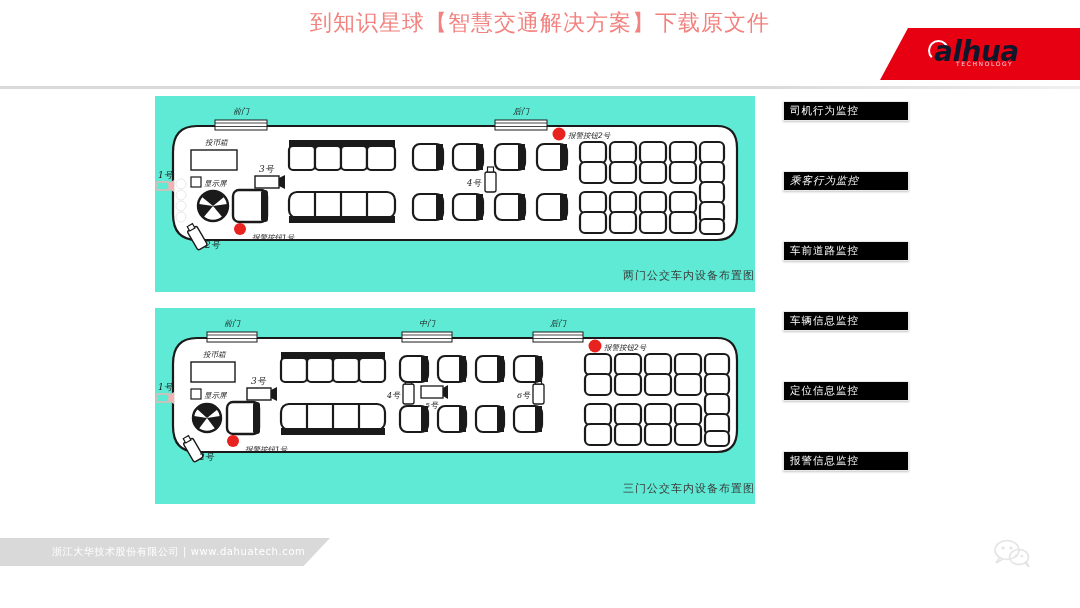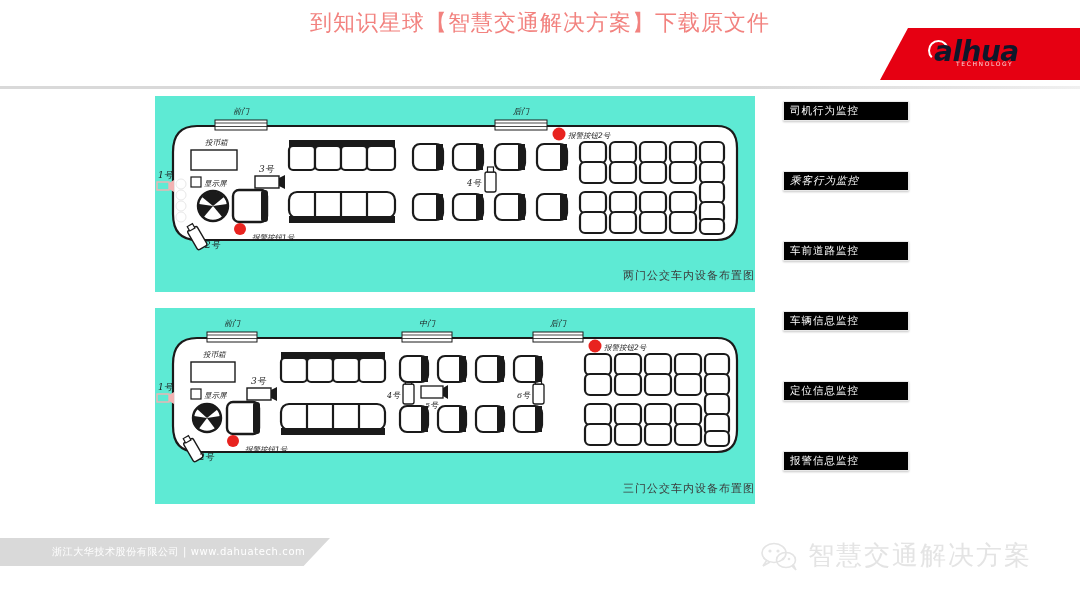--- a/index.html
+++ b/index.html
@@ -461,14 +461,13 @@
   <svg width="40" height="30" viewBox="0 0 40 30">
     <ellipse cx="15" cy="12" rx="12" ry="9.5" fill="none" stroke="#e4e4e4" stroke-width="1.6"></ellipse>
     <path d="M8,19 L4,25 L11,21" fill="none" stroke="#e4e4e4" stroke-width="1.6"></path>
     <circle cx="11" cy="10" r="1.6" fill="#e4e4e4"></circle>
     <circle cx="19" cy="10" r="1.6" fill="#e4e4e4"></circle>
     <ellipse cx="27" cy="19" rx="9.5" ry="7.5" fill="none" stroke="#e4e4e4" stroke-width="1.6"></ellipse>
     <path d="M33,25 L37,29 L34,23" fill="none" stroke="#e4e4e4" stroke-width="1.6"></path>
     <circle cx="24" cy="18" r="1.3" fill="#e4e4e4"></circle>
     <circle cx="30" cy="18" r="1.3" fill="#e4e4e4"></circle>
   </svg>
-  <span id="wm-bottom-text">智慧交通解决方案</span>
 </div>
 
 </body></html>

